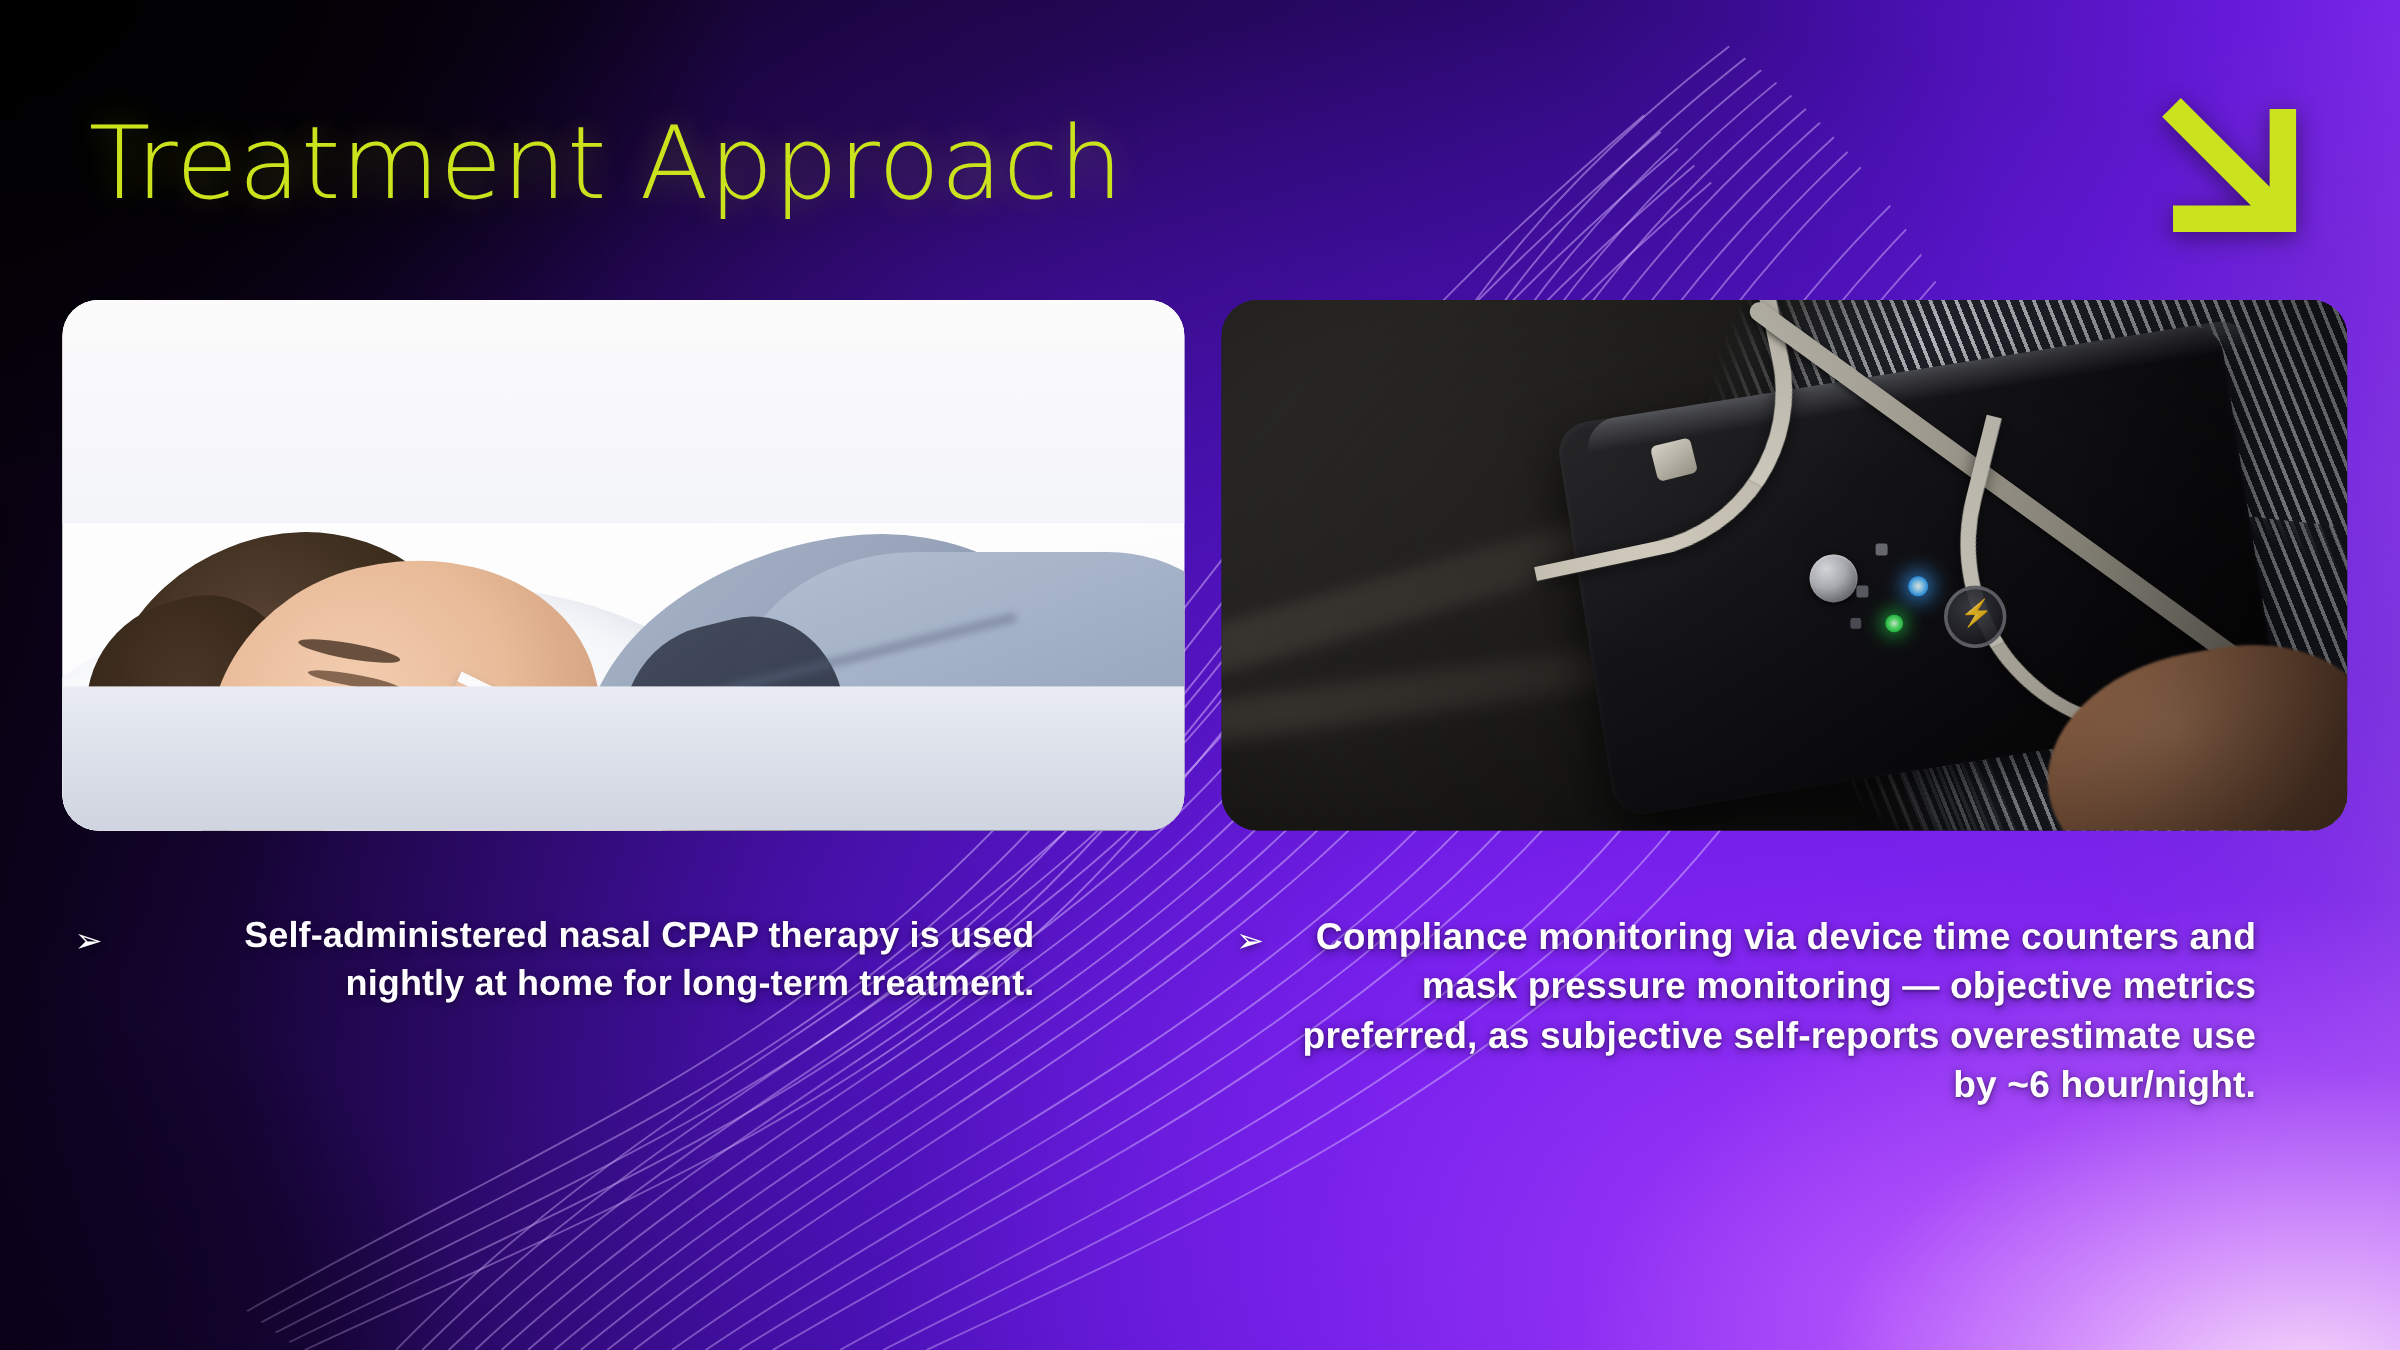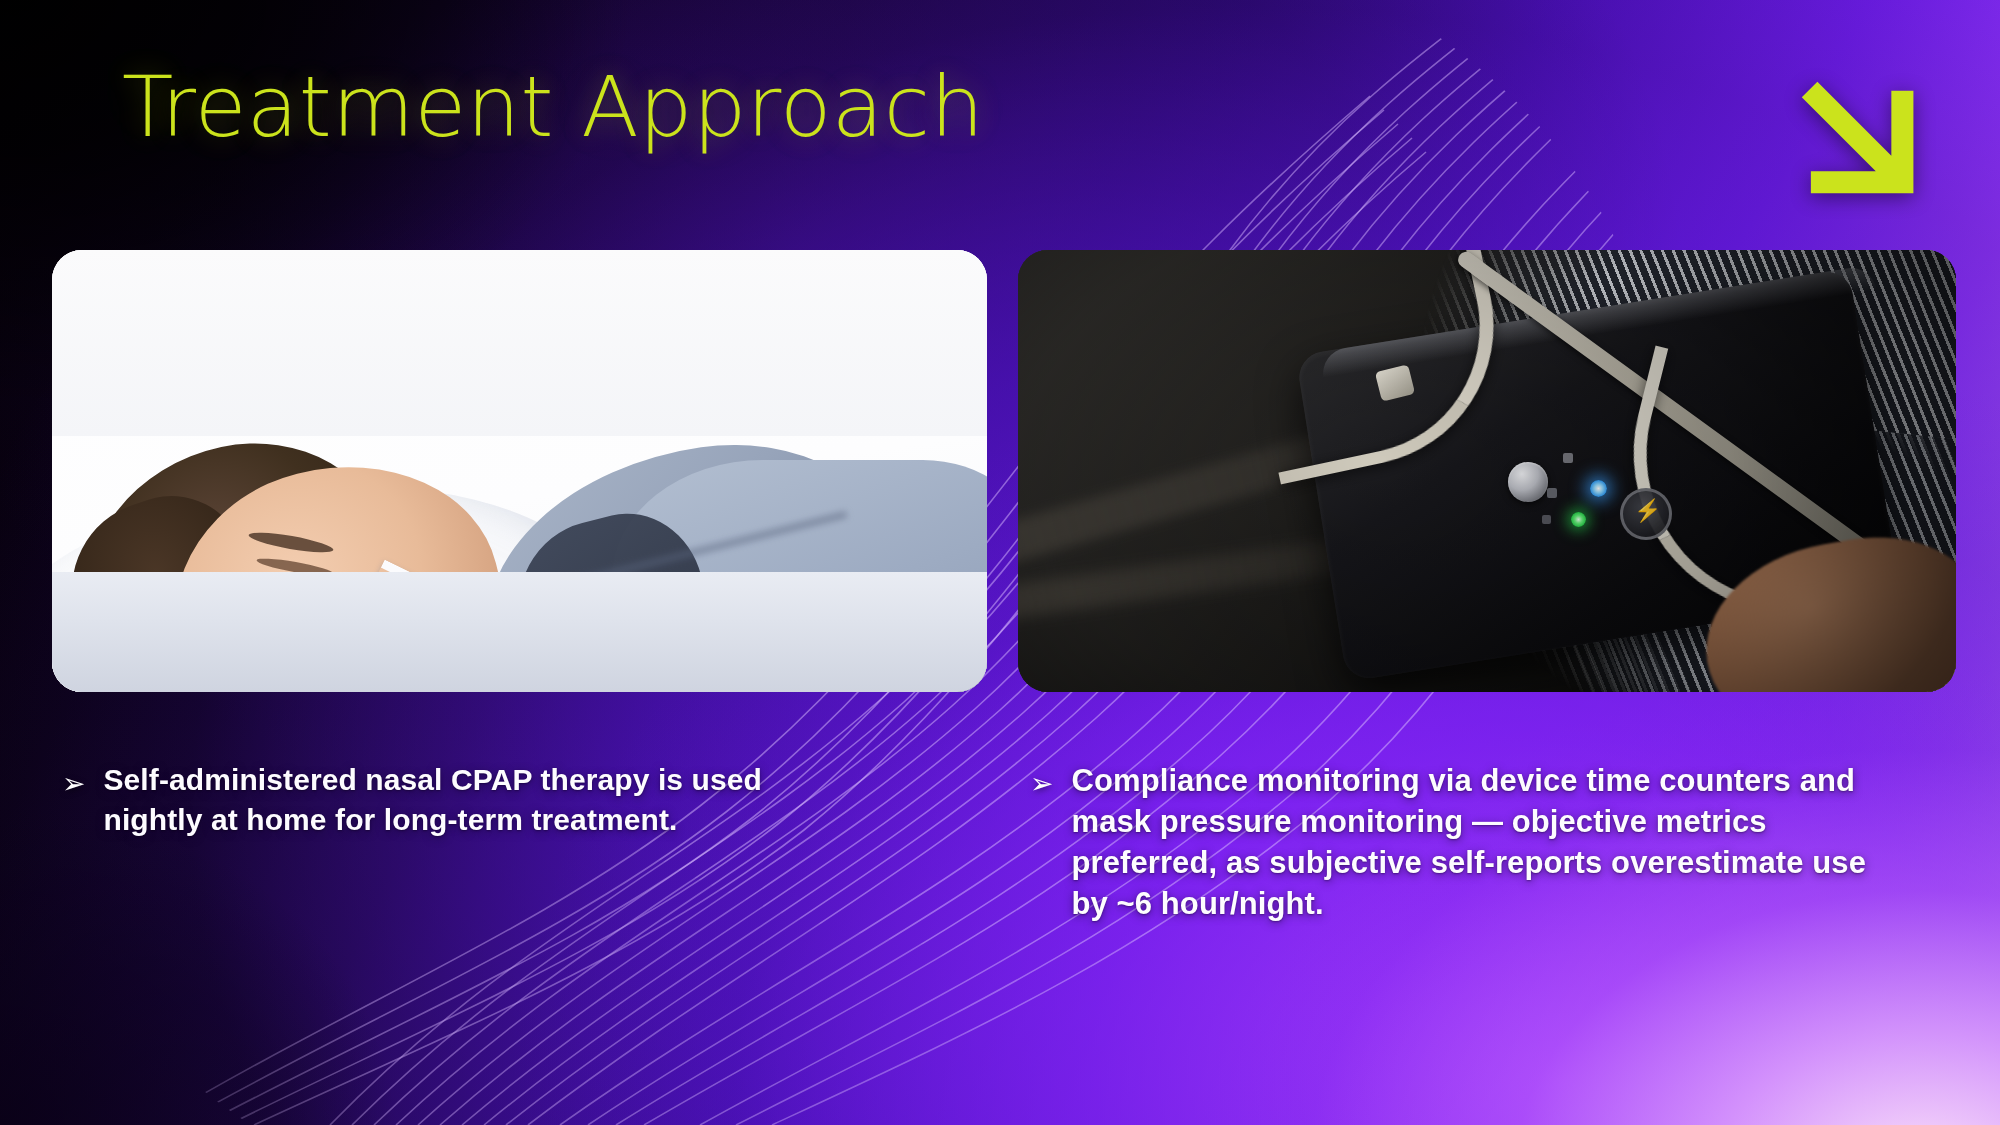--- a/index.html
+++ b/index.html
@@ -24,28 +24,27 @@
     position:absolute;left:0;top:0;width:1150px;height:760px;pointer-events:none;
     background:radial-gradient(ellipse 780px 520px at 2% 0%, rgba(0,0,0,0.96) 0%, rgba(0,0,0,0.82) 28%, rgba(0,0,0,0.42) 55%, rgba(0,0,0,0) 78%);
   }
   .vig-bl{
     position:absolute;left:0;bottom:0;width:760px;height:560px;pointer-events:none;
     background:radial-gradient(ellipse 520px 420px at 0% 100%, rgba(8,0,20,0.72) 0%, rgba(8,0,22,0.35) 48%, rgba(0,0,0,0) 76%);
   }
 
   
   .title{
-    position:absolute;left:74px;top:65px;
+    position:absolute;left:74px;top:94px;
     font-size:84px;line-height:1.0;letter-spacing:0.5px;
     font-weight:300;color:#cbe31c;
     font-family:"DejaVu Sans","Liberation Sans",sans-serif;
     font-stretch:normal;
     text-shadow:0 0 26px rgba(203,227,28,0.30), 0 0 60px rgba(203,227,28,0.14);
     white-space:nowrap;
-    margin-left:48px;
   }
 
   
   .arrow-icon{position:absolute;left:1790px;top:70px;width:130px;height:135px;}
   .arrow-icon svg{display:block;width:100%;height:100%;
     filter:drop-shadow(0 4px 10px rgba(0,0,0,0.45));}
 
   
   .card{position:absolute;border-radius:30px;overflow:hidden;}
   .card-left{left:52px;top:250px;width:935px;height:442px;background:#fff;}
@@ -224,20 +223,21 @@
   .bullet-mark{
     flex:0 0 auto;color:#ffffff;font-size:28px;line-height:40px;margin-top:4px;
     font-family:"DejaVu Sans","Liberation Sans",sans-serif;
     text-shadow:0 2px 6px rgba(0,0,0,0.55);
   }
   .bullet-text{
     color:#fdfcff;font-size:30px;line-height:40px;font-weight:700;
     letter-spacing:0.1px;
     font-family:"Liberation Sans",sans-serif;
     text-shadow:0 2px 8px rgba(20,0,45,0.55), 0 1px 2px rgba(0,0,0,0.35);
+    text-align:right;
   }
   .bullet-right .bullet-text{font-size:31px;line-height:41px;}
 </style>
 </head>
 <body>
 
 <div id="slide">
 
   <div class="waves">
     <svg viewBox="0 0 2000 1125" preserveAspectRatio="none" aria-hidden="true">

